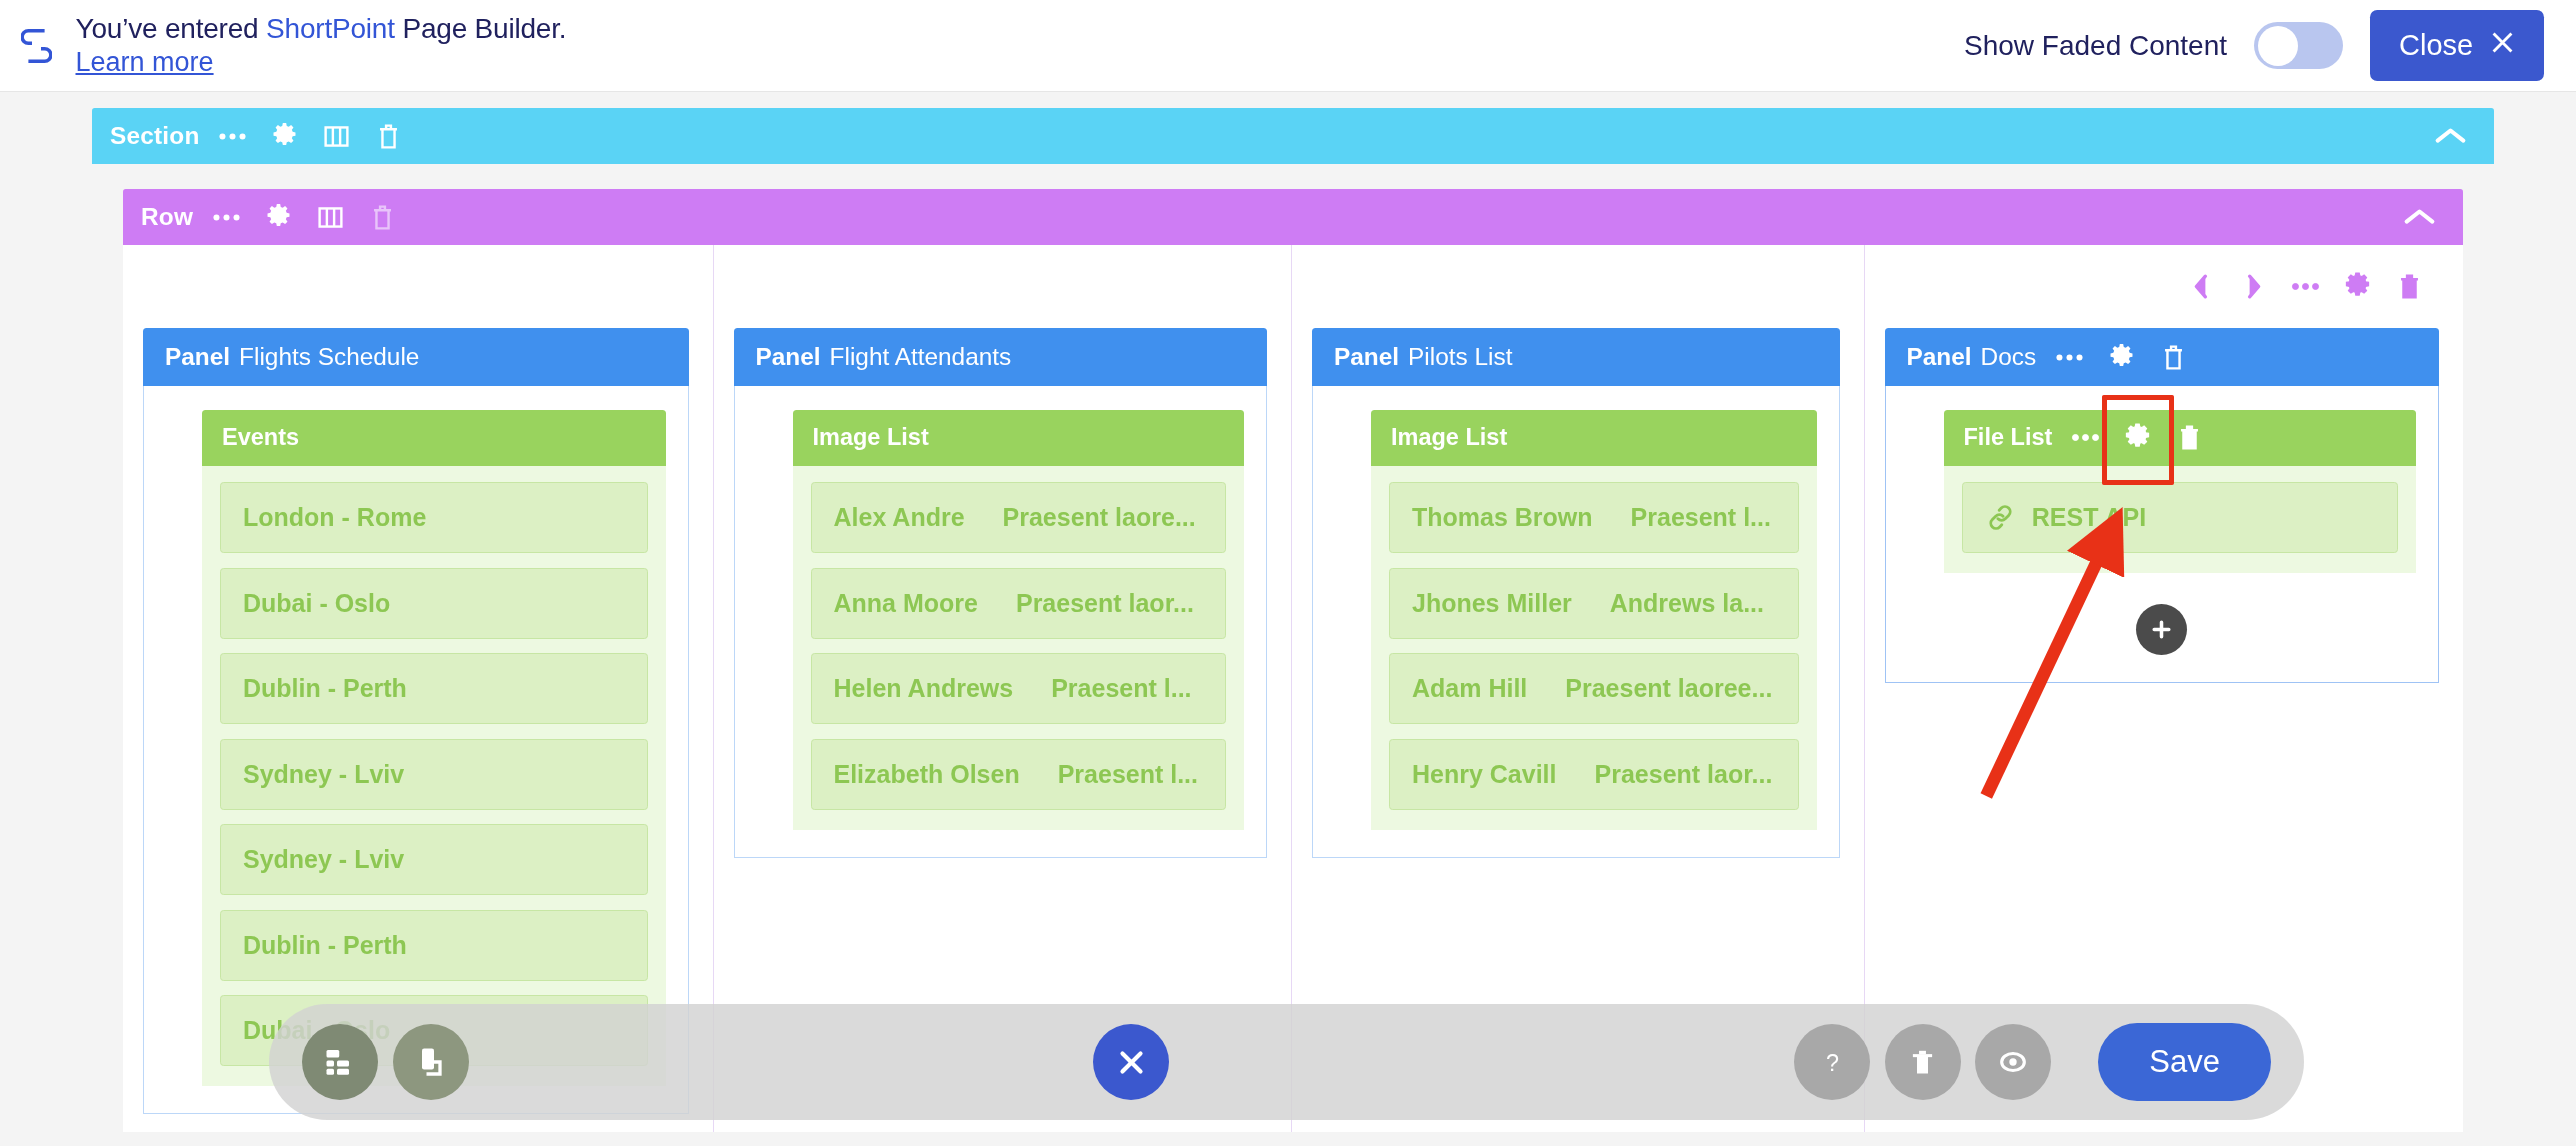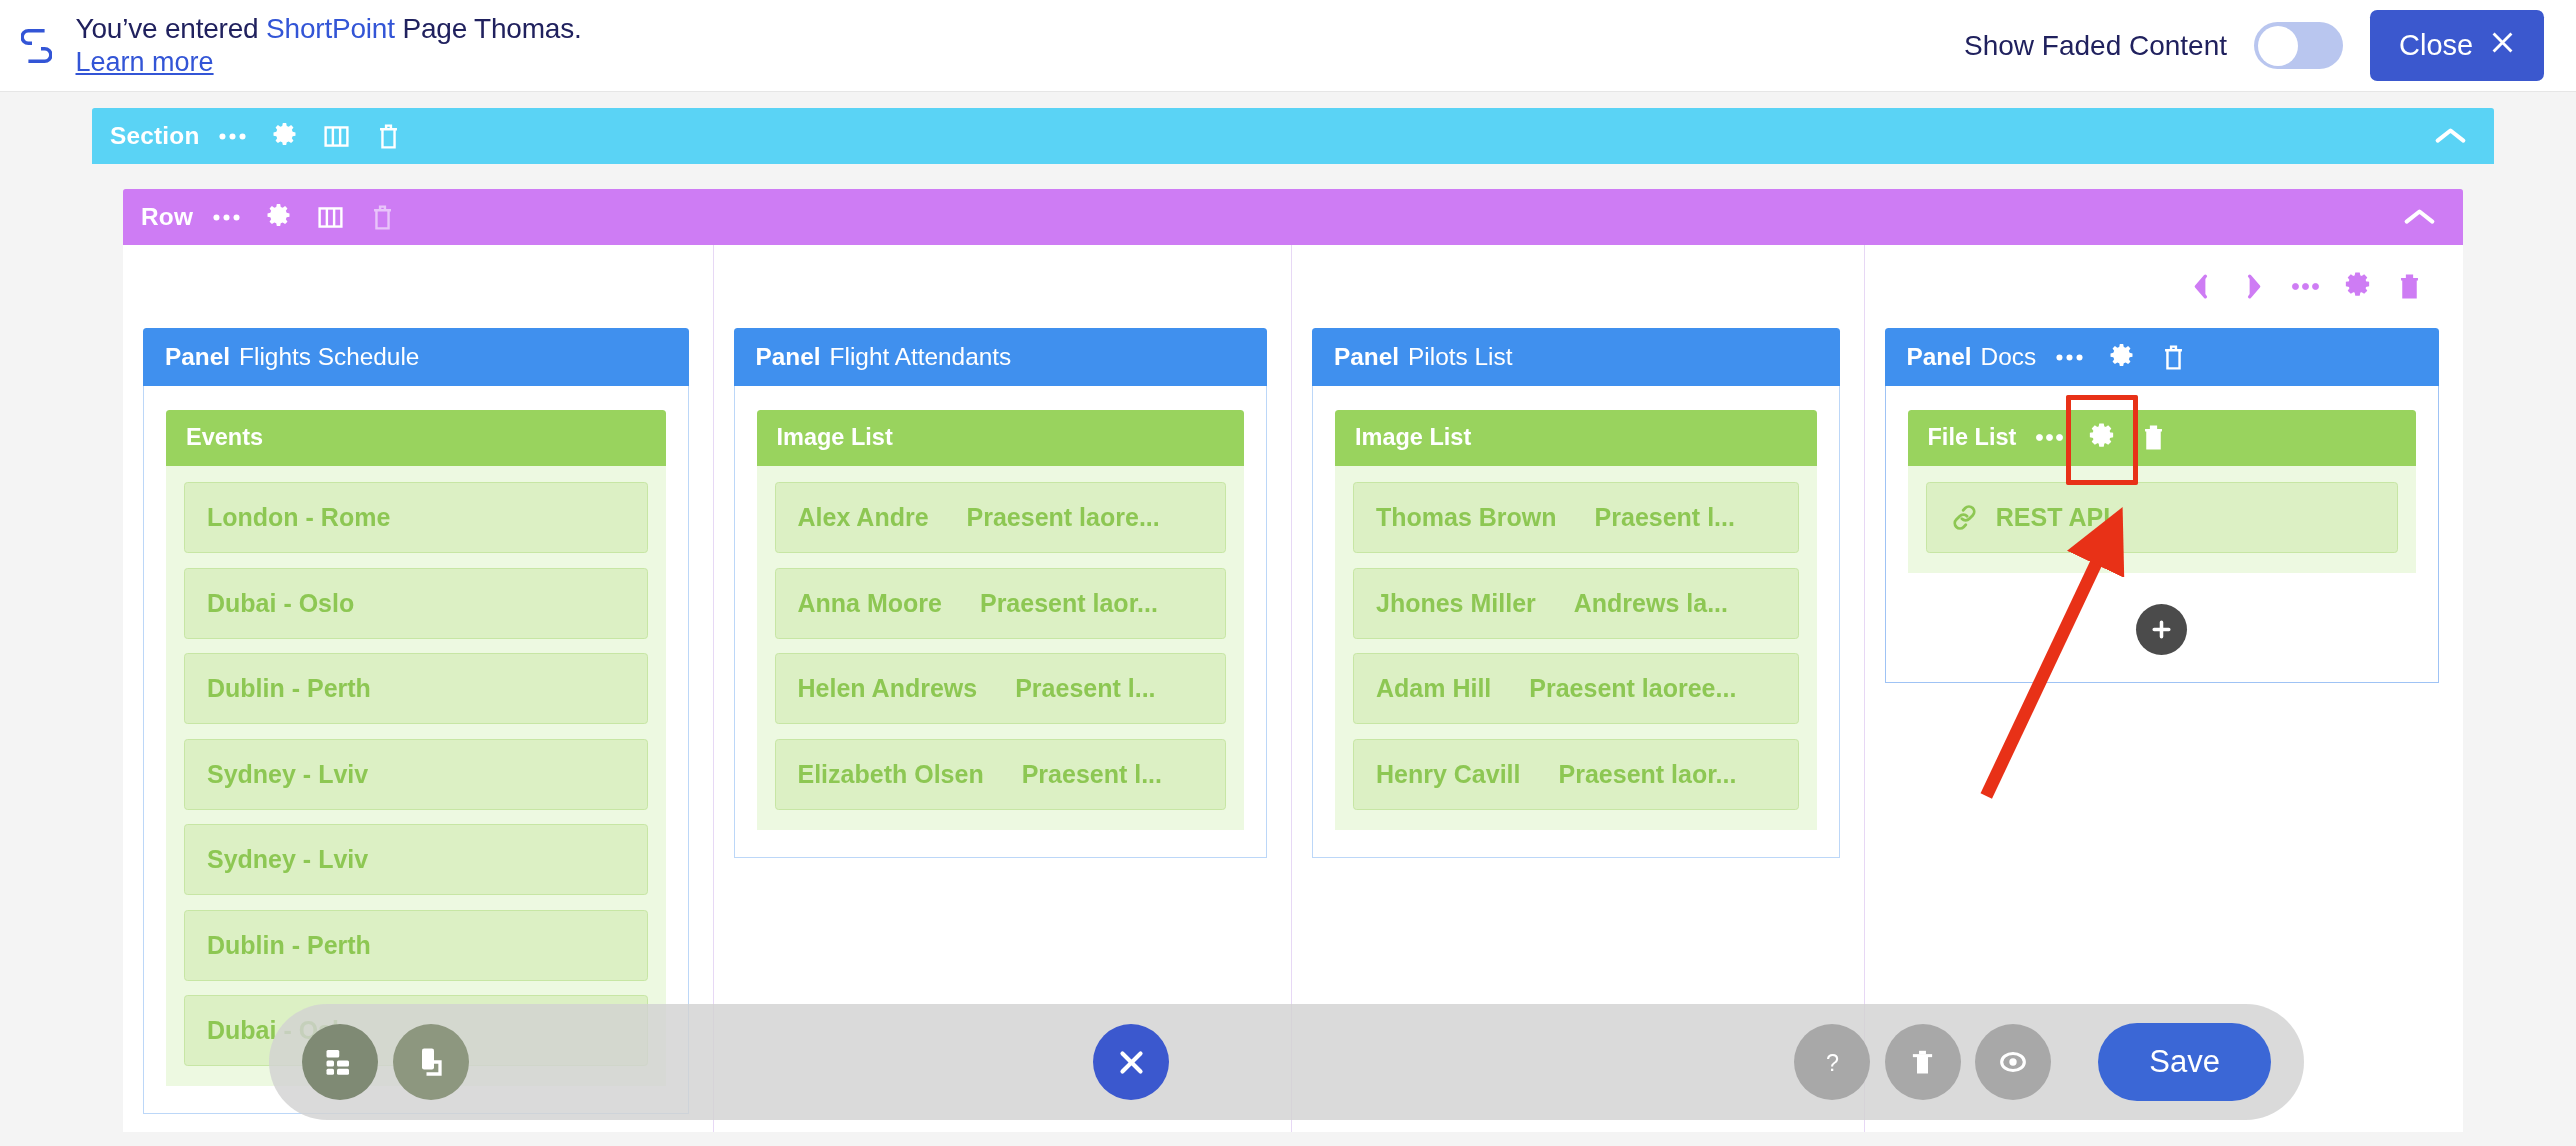--- a/index.html
+++ b/index.html
@@ -131,21 +131,21 @@
     background: #4090ee; color: #fff;
     height: 58px; display: flex; align-items: center;
     padding-left: 22px; border-radius: 3.6px 3.6px 0 0;
     gap: 0;
   }
   .panel-head .t-strong { font-weight: bold; font-size: 24.4px; }
   .panel-head .t-name { font-size: 24.4px; margin-left: 9px; }
   .panel-body { padding: 23.5px 22px 27px 22px; }
 
   
-  .widget { border-radius: 3.6px; overflow: visible; }
+  .widget { border-radius: 3.6px; overflow: visible; margin-left: 36px; }
   .widget-head {
     background: #99d35e; color: #fff;
     height: 56px; display: flex; align-items: center;
     padding-left: 20px; border-radius: 3.6px 3.6px 0 0;
     font-size: 23.5px; font-weight: bold;
     position: relative;
   }
   .widget-head .tool svg path,
   .widget-head .tool svg circle,
   .widget-head .tool svg rect { fill: #ffffff; stroke: #ffffff; }
@@ -221,21 +221,21 @@
 <body>
 
 <div class="topbar">
   <div class="sp-logo">
     <svg width="31" height="36" viewBox="0 0 34 40">
       <path d="M26 3 H8 a7 7 0 0 0 0 14 h4" fill="none" stroke="#3355d6" stroke-width="4"></path>
       <path d="M8 37 h18 a7 7 0 0 0 0-14 h-4" fill="none" stroke="#3355d6" stroke-width="4"></path>
     </svg>
   </div>
   <div class="topbar-text">
-    <div class="topbar-line1"><span>You’ve entered </span><span class="brand">ShortPoint</span><span> Page Thomas.</span></div>
+    <div class="topbar-line1"><span>You’ve entered </span><span class="brand">ShortPoint</span><span> Page Builder.</span></div>
     <a class="learn-more">Learn more</a>
   </div>
   <div class="topbar-right">
     <span class="faded-label">Show Faded Content</span>
     <div class="toggle">
       <div class="knob"></div>
     </div>
     <button class="close-btn">
       <span>Close</span>
       <span>

